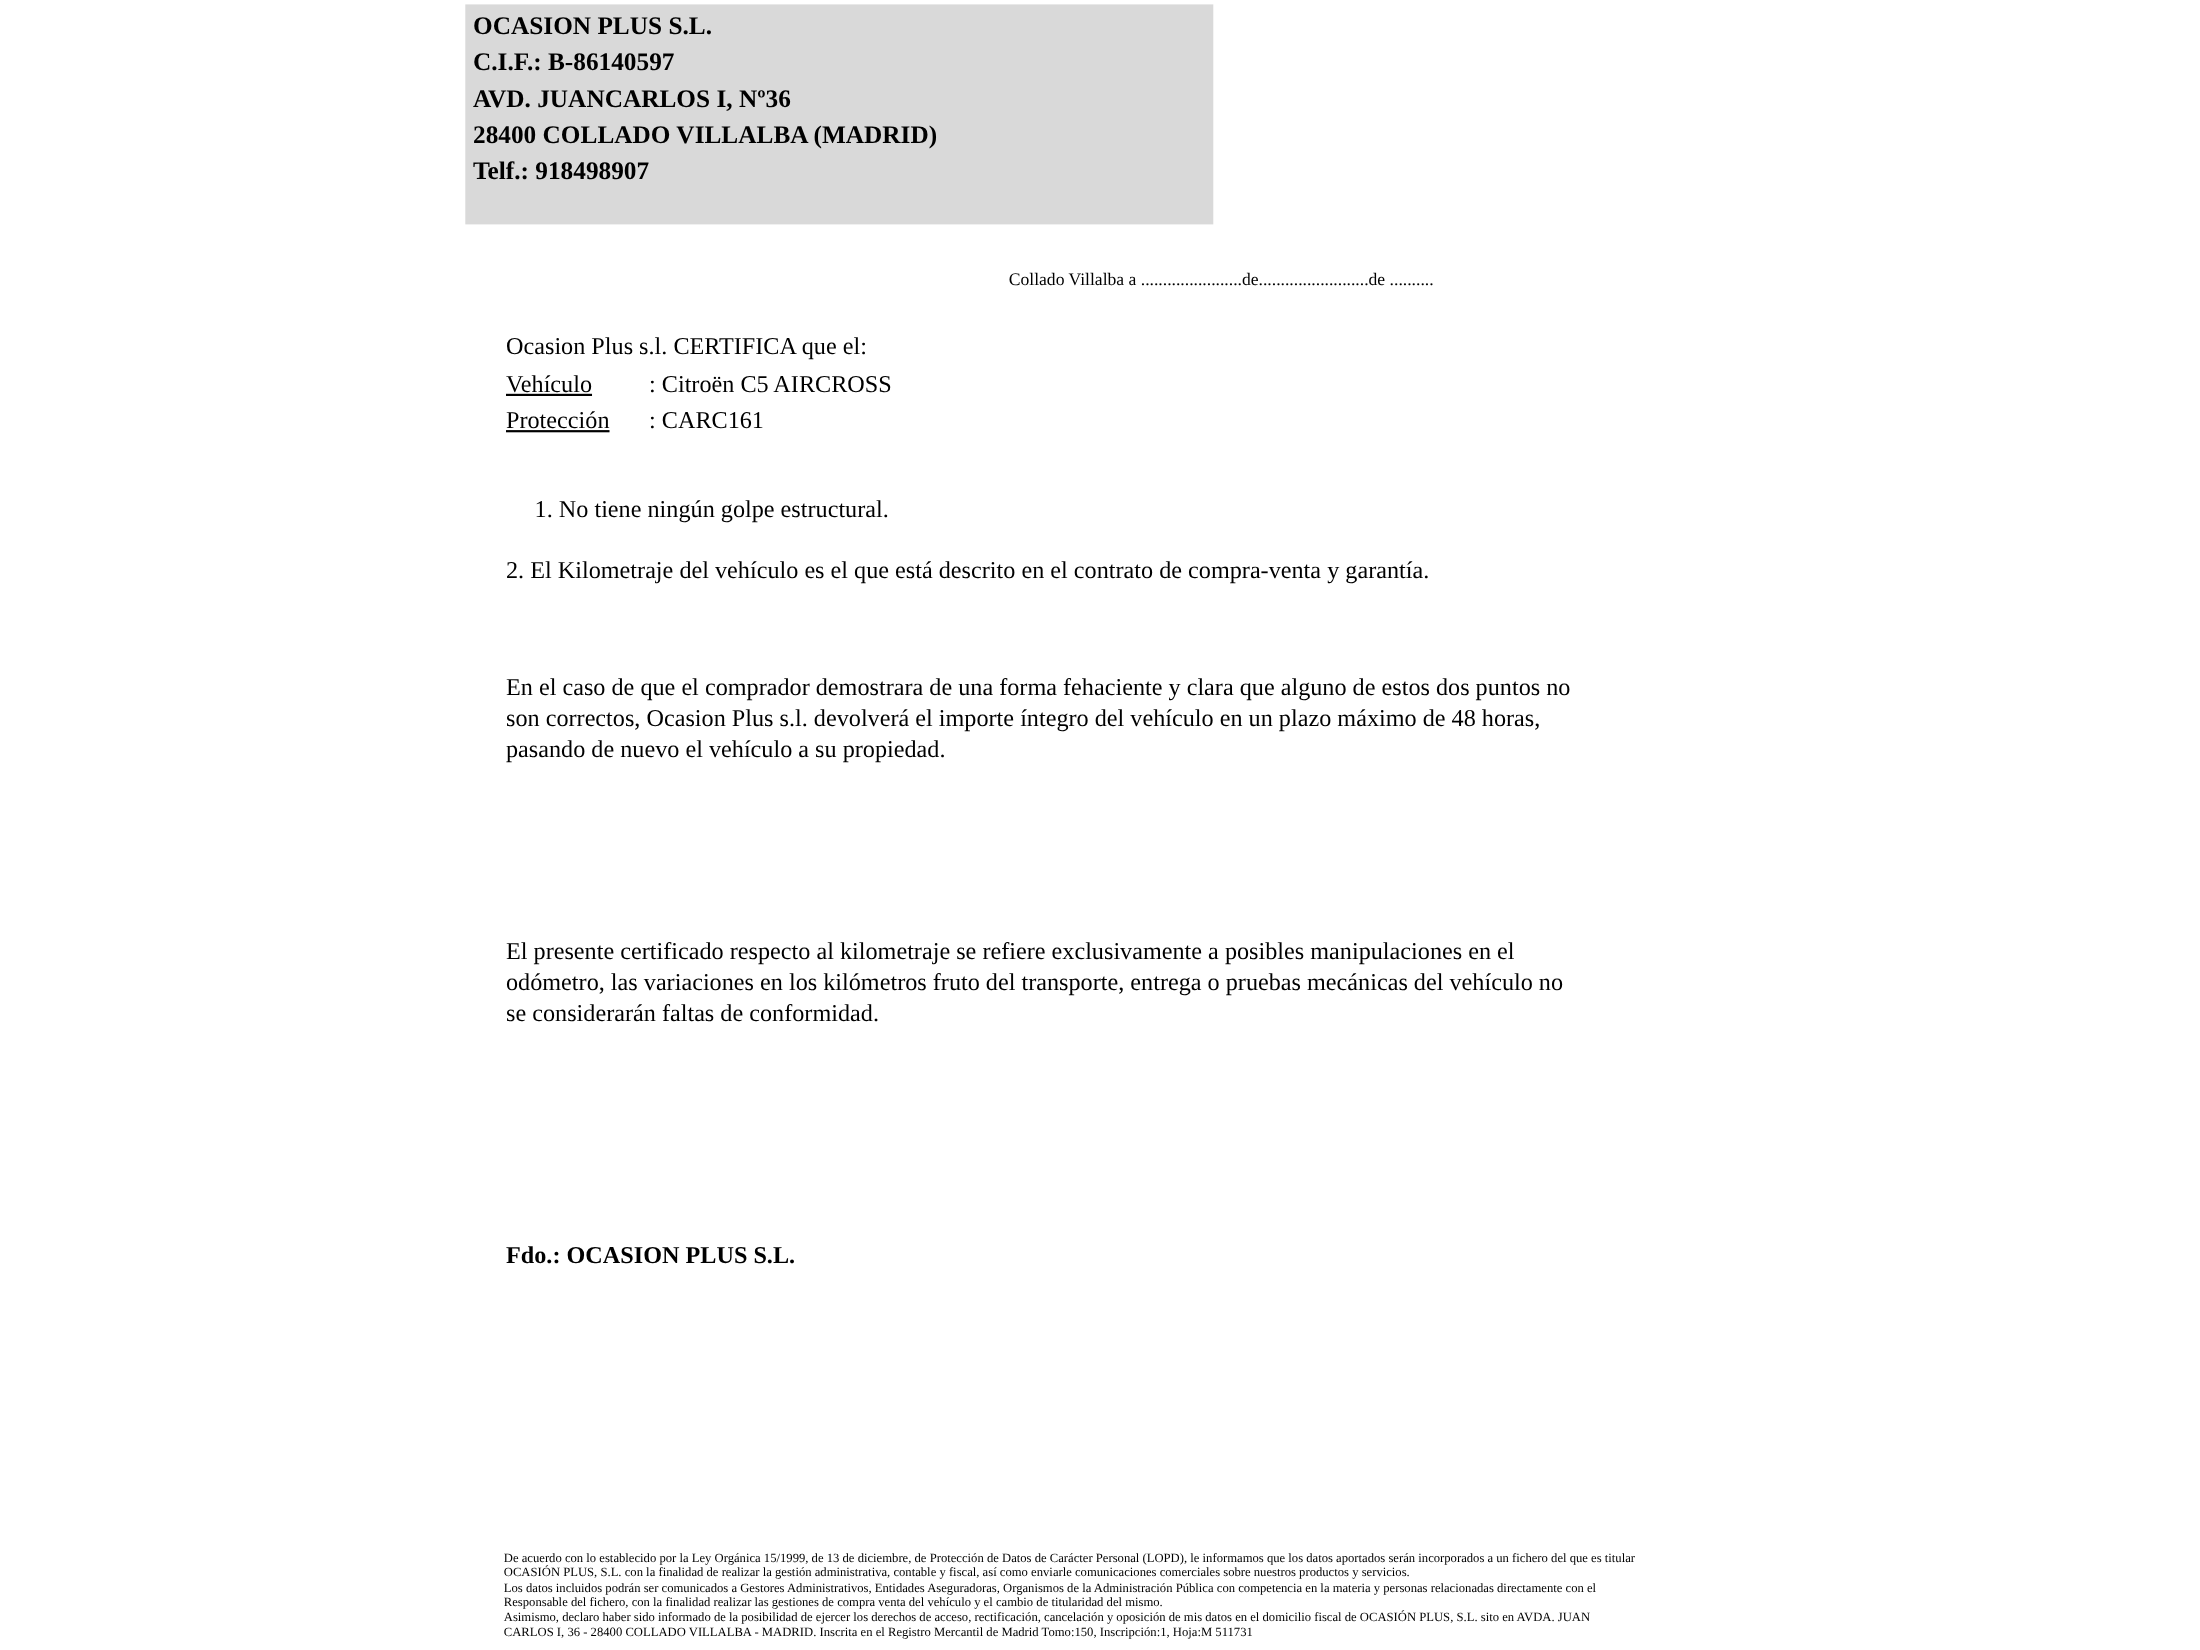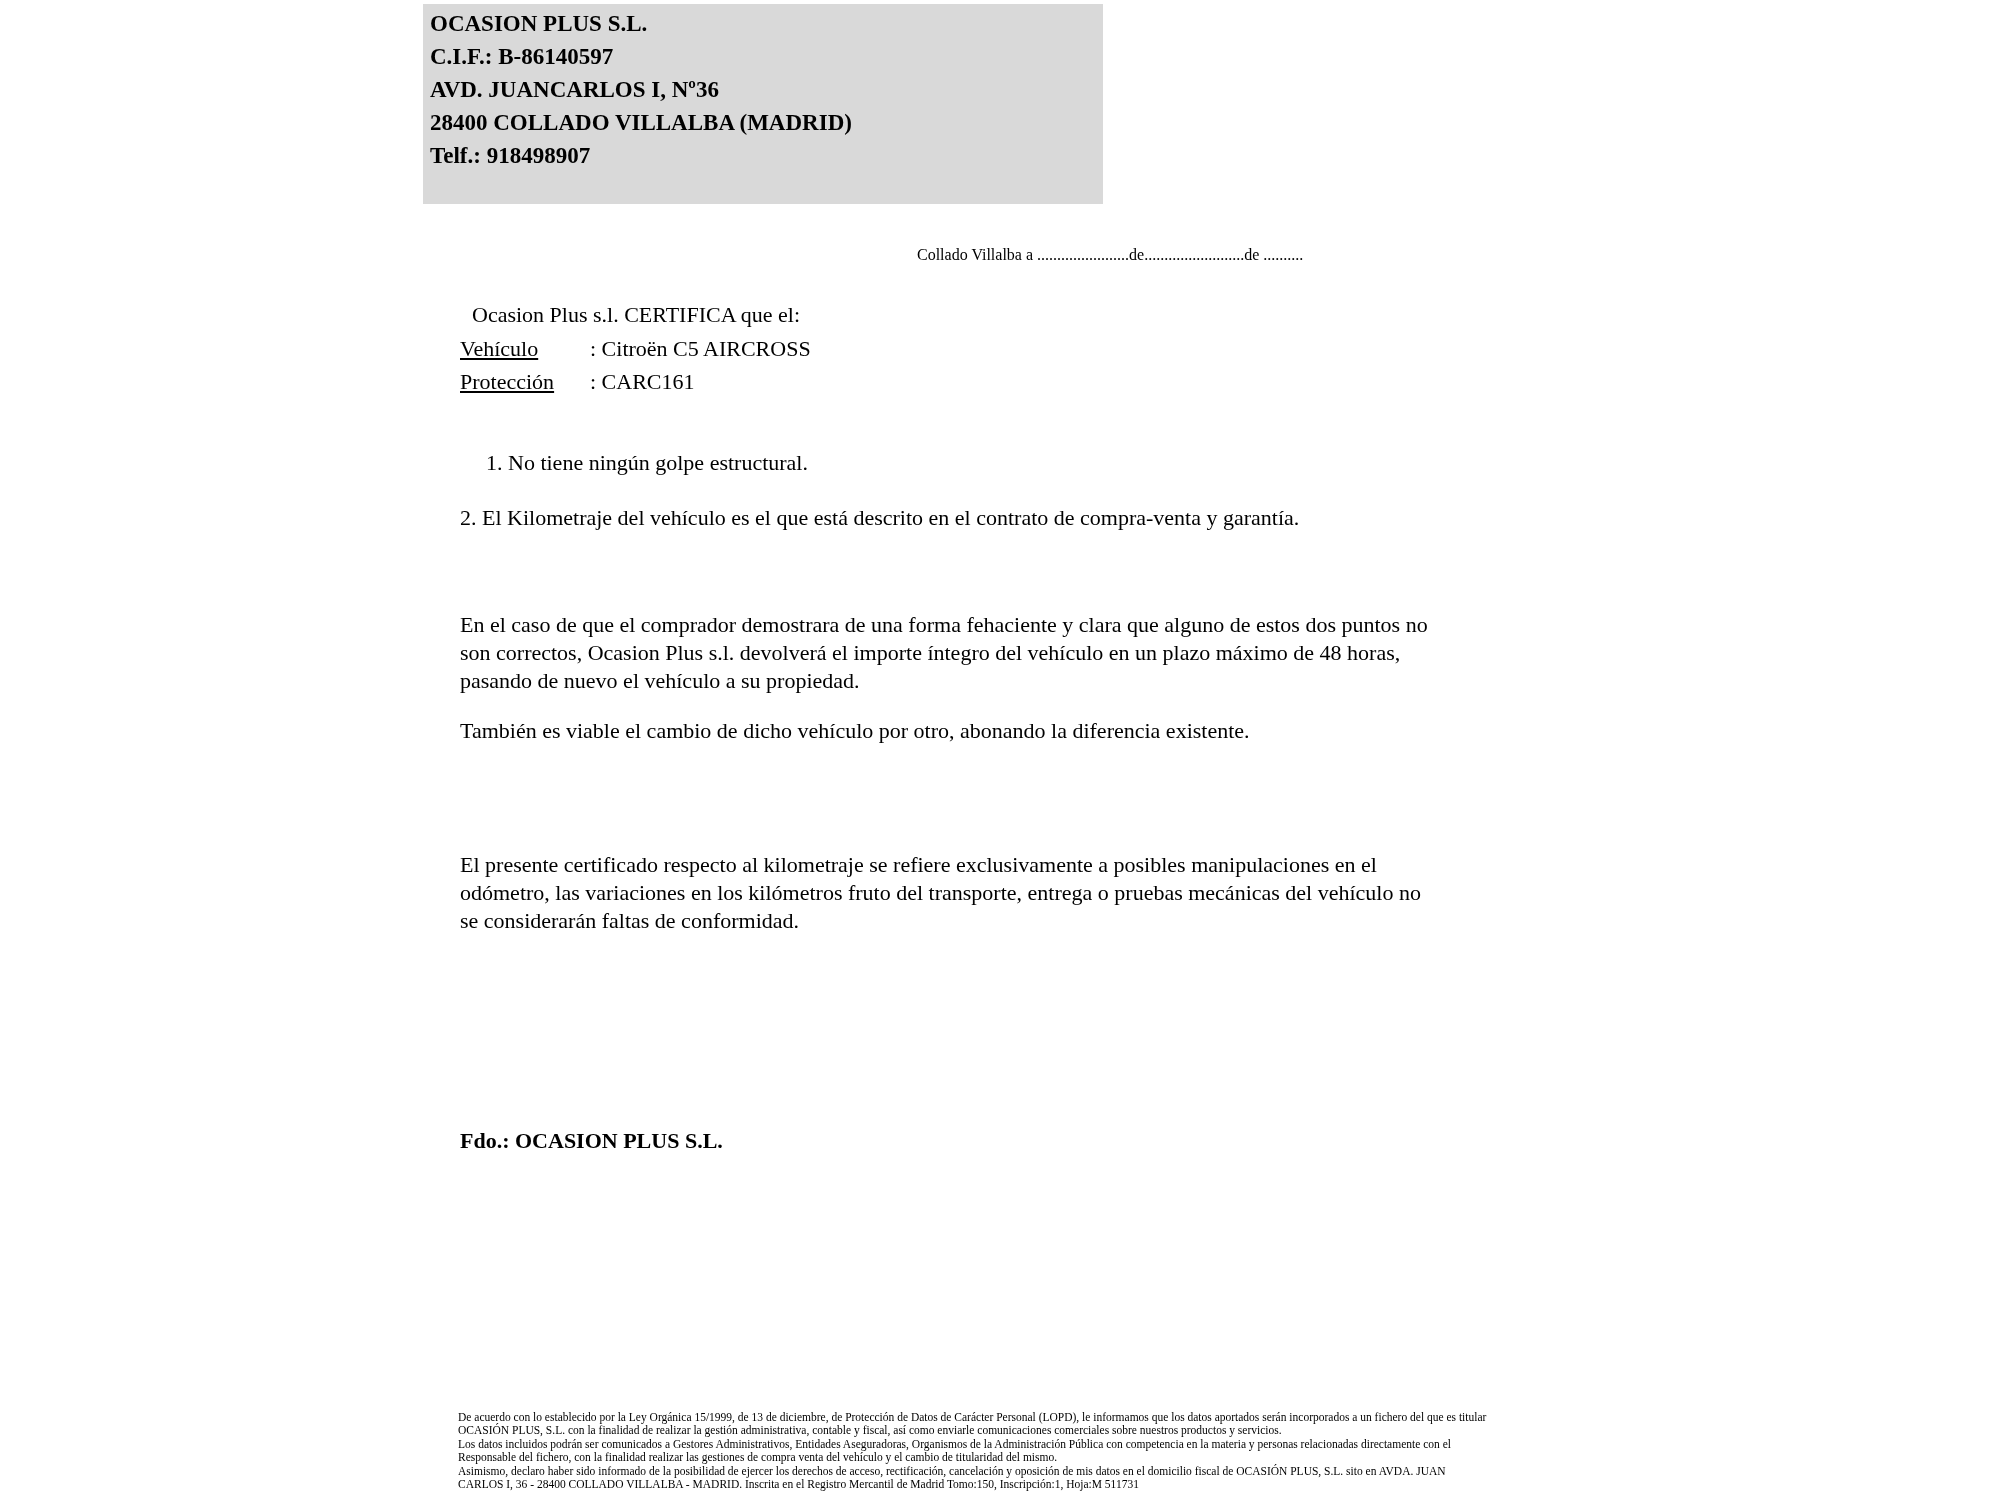--- a/index.html
+++ b/index.html
@@ -39,21 +39,21 @@
     font-size: 16px;
     line-height: 28px;
   }
 
   .body-text {
     font-size: 22px;
     line-height: 28px;
     left: 460px;
   }
 
-  .cert-intro   { top: 301px; margin-left: 12px; }
+  .cert-intro   { top: 301px; }
   .vehicle-line { top: 335px; }
   .plate-line   { top: 368px; }
   .point-1      { top: 449px; margin-left: 26px; }
   .point-2      { top: 504px; }
   .para-refund   { top: 611px; }
   .para-exchange { top: 717px; }
   .para-ganvam   { top: 771px; }
   .para-odometer { top: 851px; }
   .signature     { top: 1127px; font-weight: bold; }
 
@@ -95,21 +95,20 @@
   </div>
 
   <div class="abs body-text point-1">1. No tiene ningún golpe estructural.</div>
 
   <div class="abs body-text point-2">2. El Kilometraje del vehículo es el que está descrito en el contrato de compra-venta y garantía.</div>
 
   <div class="abs body-text para-refund pre">En el caso de que el comprador demostrara de una forma fehaciente y clara que alguno de estos dos puntos no
 son correctos, Ocasion Plus s.l. devolverá el importe íntegro del vehículo en un plazo máximo de 48 horas,
 pasando de nuevo el vehículo a su propiedad.</div>
 
-  <div class="abs body-text para-exchange">También es viable el cambio de dicho vehículo por otro, abonando la diferencia existente.</div>
 
 
   <div class="abs body-text para-odometer pre">El presente certificado respecto al kilometraje se refiere exclusivamente a posibles manipulaciones en el
 odómetro, las variaciones en los kilómetros fruto del transporte, entrega o pruebas mecánicas del vehículo no
 se considerarán faltas de conformidad.</div>
 
   <div class="abs body-text signature">Fdo.: OCASION PLUS S.L.</div>
 
   <div class="abs legal-footer">De acuerdo con lo establecido por la Ley Orgánica 15/1999, de 13 de diciembre, de Protección de Datos de Carácter Personal (LOPD), le informamos que los datos aportados serán incorporados a un fichero del que es titular
 OCASIÓN PLUS, S.L. con la finalidad de realizar la gestión administrativa, contable y fiscal, así como enviarle comunicaciones comerciales sobre nuestros productos y servicios.

